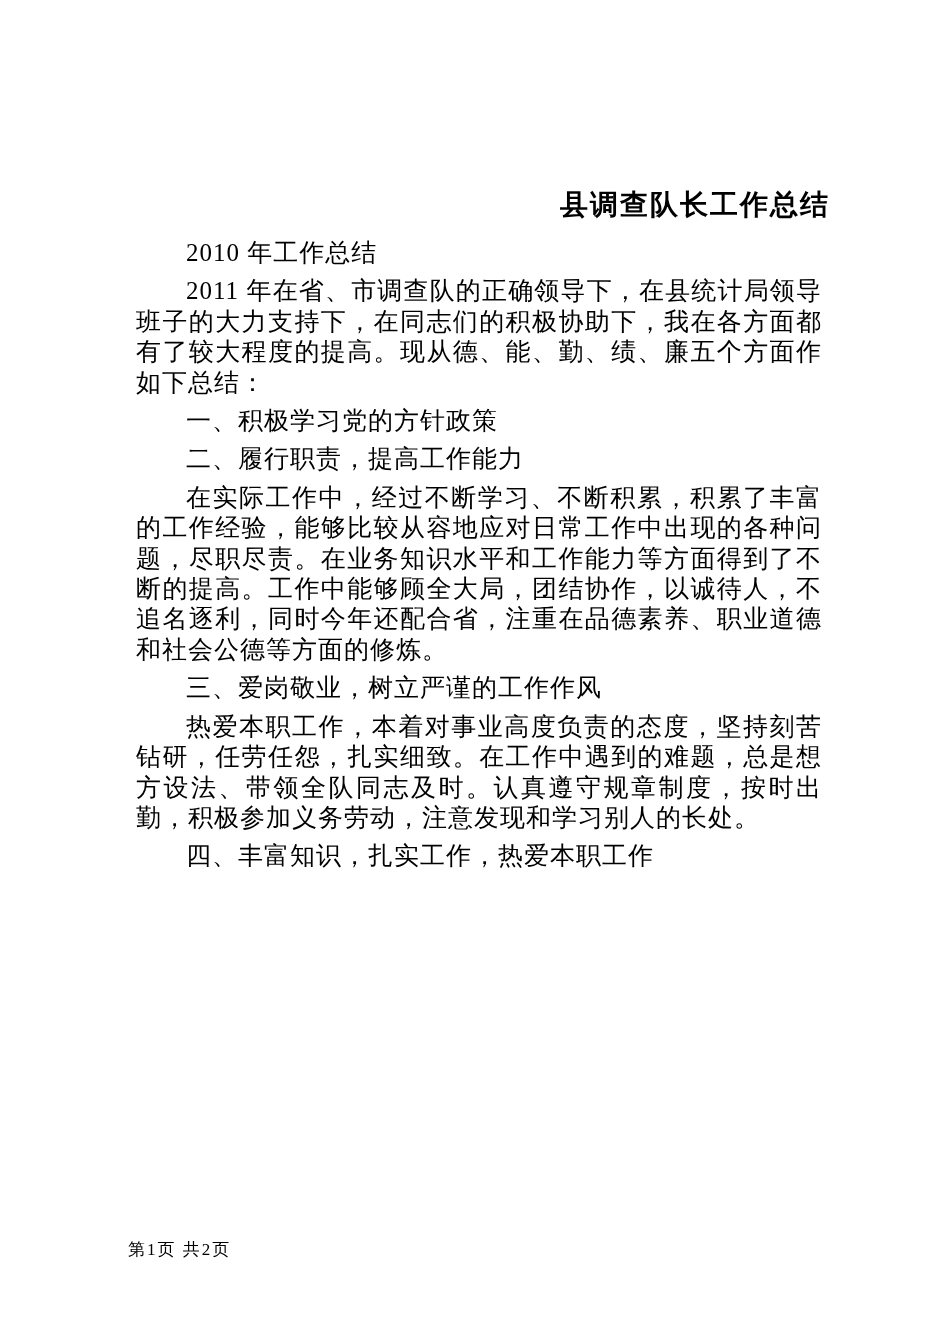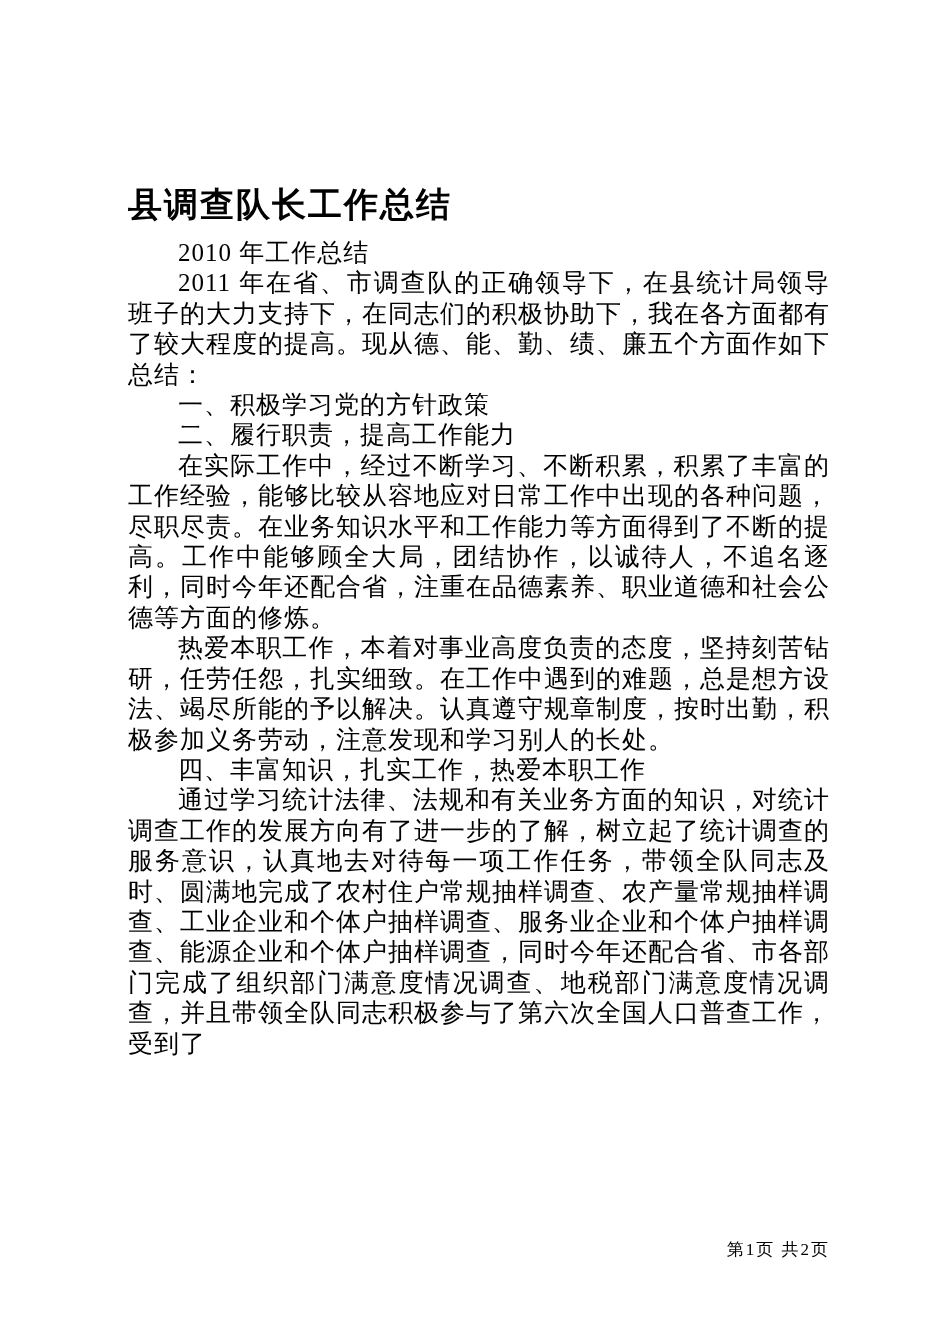--- a/index.html
+++ b/index.html
@@ -17,62 +17,62 @@
     overflow: hidden;
     box-sizing: border-box;
   }
   .content {
     margin-left: 128px;
     width: 702px;
   }
   .doc-title {
     margin: 0;
     padding-top: 186px;
-    font-size: 34px;
+    font-size: 28px;
     line-height: 38px;
     font-weight: bold;
-    text-align: left;
+    text-align: right;
     letter-spacing: 2px;
     white-space: nowrap;
   }
   .doc-body {
     margin-top: 14px;
     font-size: 25px;
     line-height: 30.4px;
     letter-spacing: 1px;
     text-align: justify;
   }
   .doc-body p.para {
-    margin: 0;
+    margin: 8px;
     padding: 0;
     text-indent: 2em;
   }
   .doc-footer {
     position: absolute;
     top: 1238px;
     left: 128px;
     width: 702px;
-    text-align: right;
+    text-align: left;
     font-size: 17px;
     line-height: 24px;
     letter-spacing: 2px;
     color: #000000;
   }
 </style>
 </head>
 <body>
 
 <div class="page">
   <div class="content">
     <h1 class="doc-title">县调查队长工作总结</h1>
     <div class="doc-body">
         <p class="para body">2010 年工作总结</p>
         <p class="para body">2011 年在省、市调查队的正确领导下，在县统计局领导班子的大力支持下，在同志们的积极协助下，我在各方面都有了较大程度的提高。现从德、能、勤、绩、廉五个方面作如下总结：</p>
         <p class="para heading">一、积极学习党的方针政策</p>
         <p class="para heading">二、履行职责，提高工作能力</p>
         <p class="para body">在实际工作中，经过不断学习、不断积累，积累了丰富的工作经验，能够比较从容地应对日常工作中出现的各种问题，尽职尽责。在业务知识水平和工作能力等方面得到了不断的提高。工作中能够顾全大局，团结协作，以诚待人，不追名逐利，同时今年还配合省，注重在品德素养、职业道德和社会公德等方面的修炼。</p>
-        <p class="para body">热爱本职工作，本着对事业高度负责的态度，坚持刻苦钻研，任劳任怨，扎实细致。在工作中遇到的难题，总是想方设法、竭尽所能的予以解决。认真遵守规章制度，按时出勤，积极参加义务劳动，注意发现和学习别人的长处。</p>
+        <p class="para heading">三、爱岗敬业，树立严谨的工作作风</p>
+        <p class="para body">热爱本职工作，本着对事业高度负责的态度，坚持刻苦钻研，任劳任怨，扎实细致。在工作中遇到的难题，总是想方设法、带领全队同志及时。认真遵守规章制度，按时出勤，积极参加义务劳动，注意发现和学习别人的长处。</p>
         <p class="para heading">四、丰富知识，扎实工作，热爱本职工作</p>
-        <p class="para body">通过学习统计法律、法规和有关业务方面的知识，对统计调查工作的发展方向有了进一步的了解，树立起了统计调查的服务意识，认真地去对待每一项工作任务，带领全队同志及时、圆满地完成了农村住户常规抽样调查、农产量常规抽样调查、工业企业和个体户抽样调查、服务业企业和个体户抽样调查、能源企业和个体户抽样调查，同时今年还配合省、市各部门完成了组织部门满意度情况调查、地税部门满意度情况调查，并且带领全队同志积极参与了第六次全国人口普查工作，受到了</p>
       </div>
   </div>
   <div class="doc-footer">第1页 共2页</div>
 </div>
 
 </body></html>

